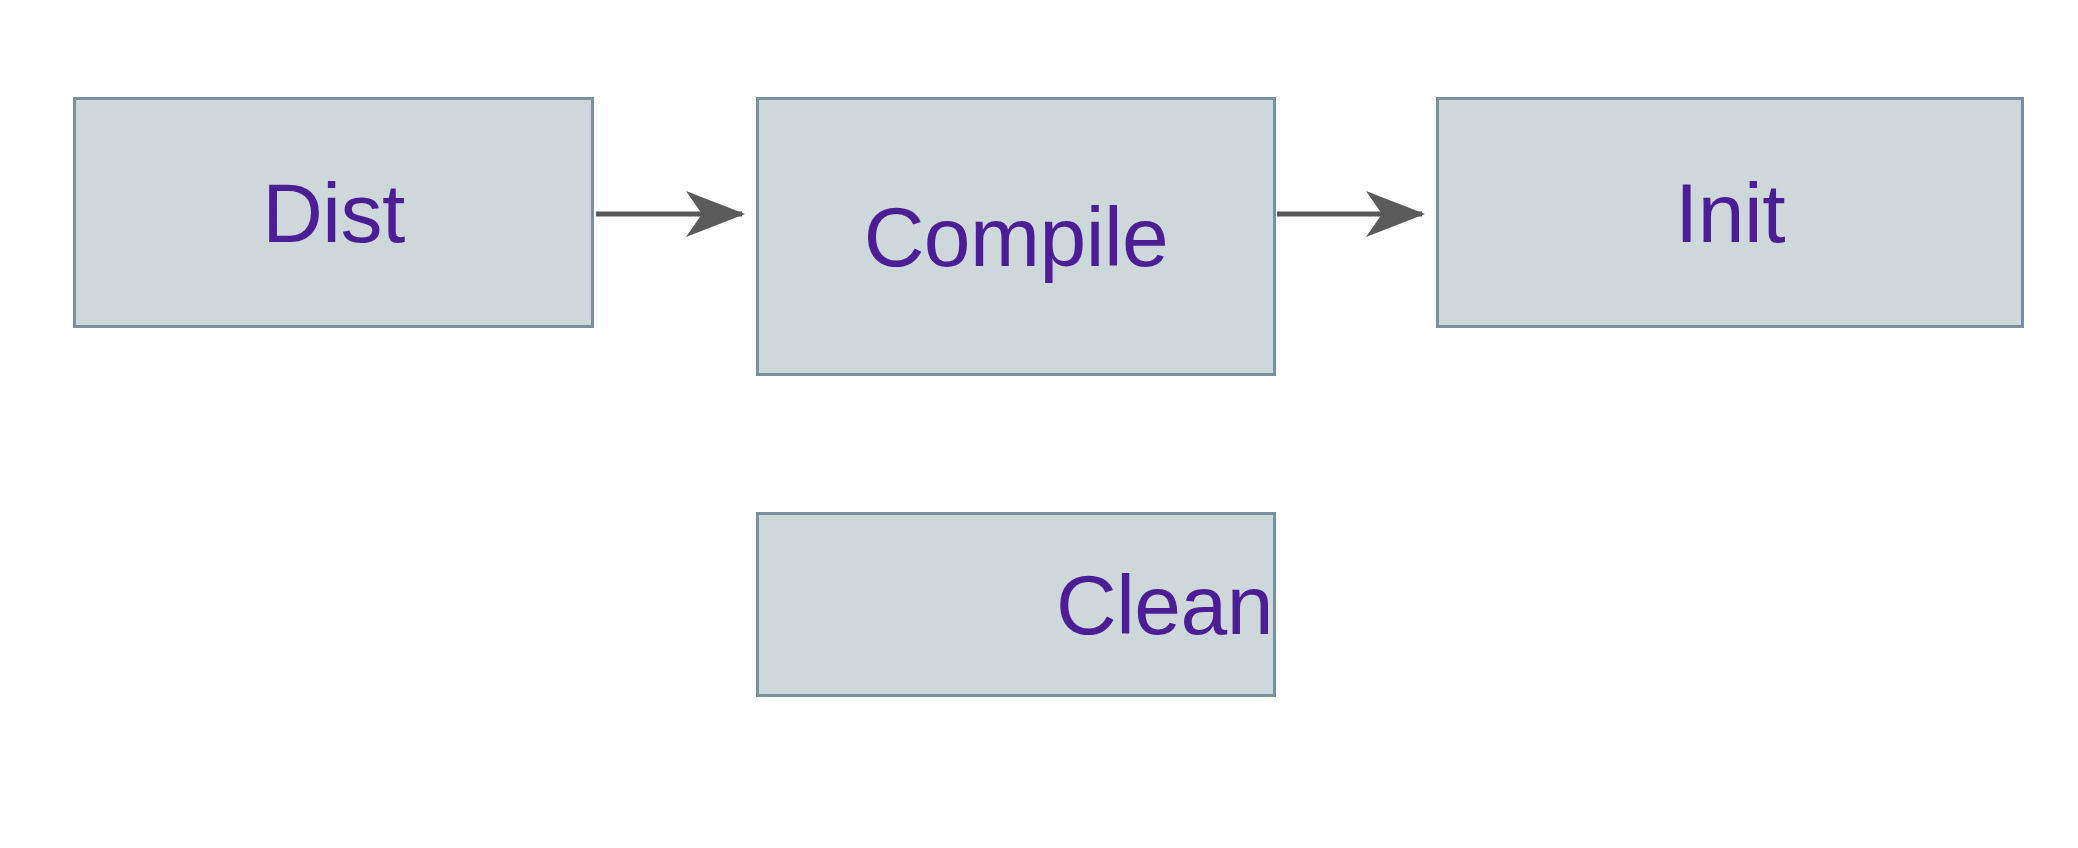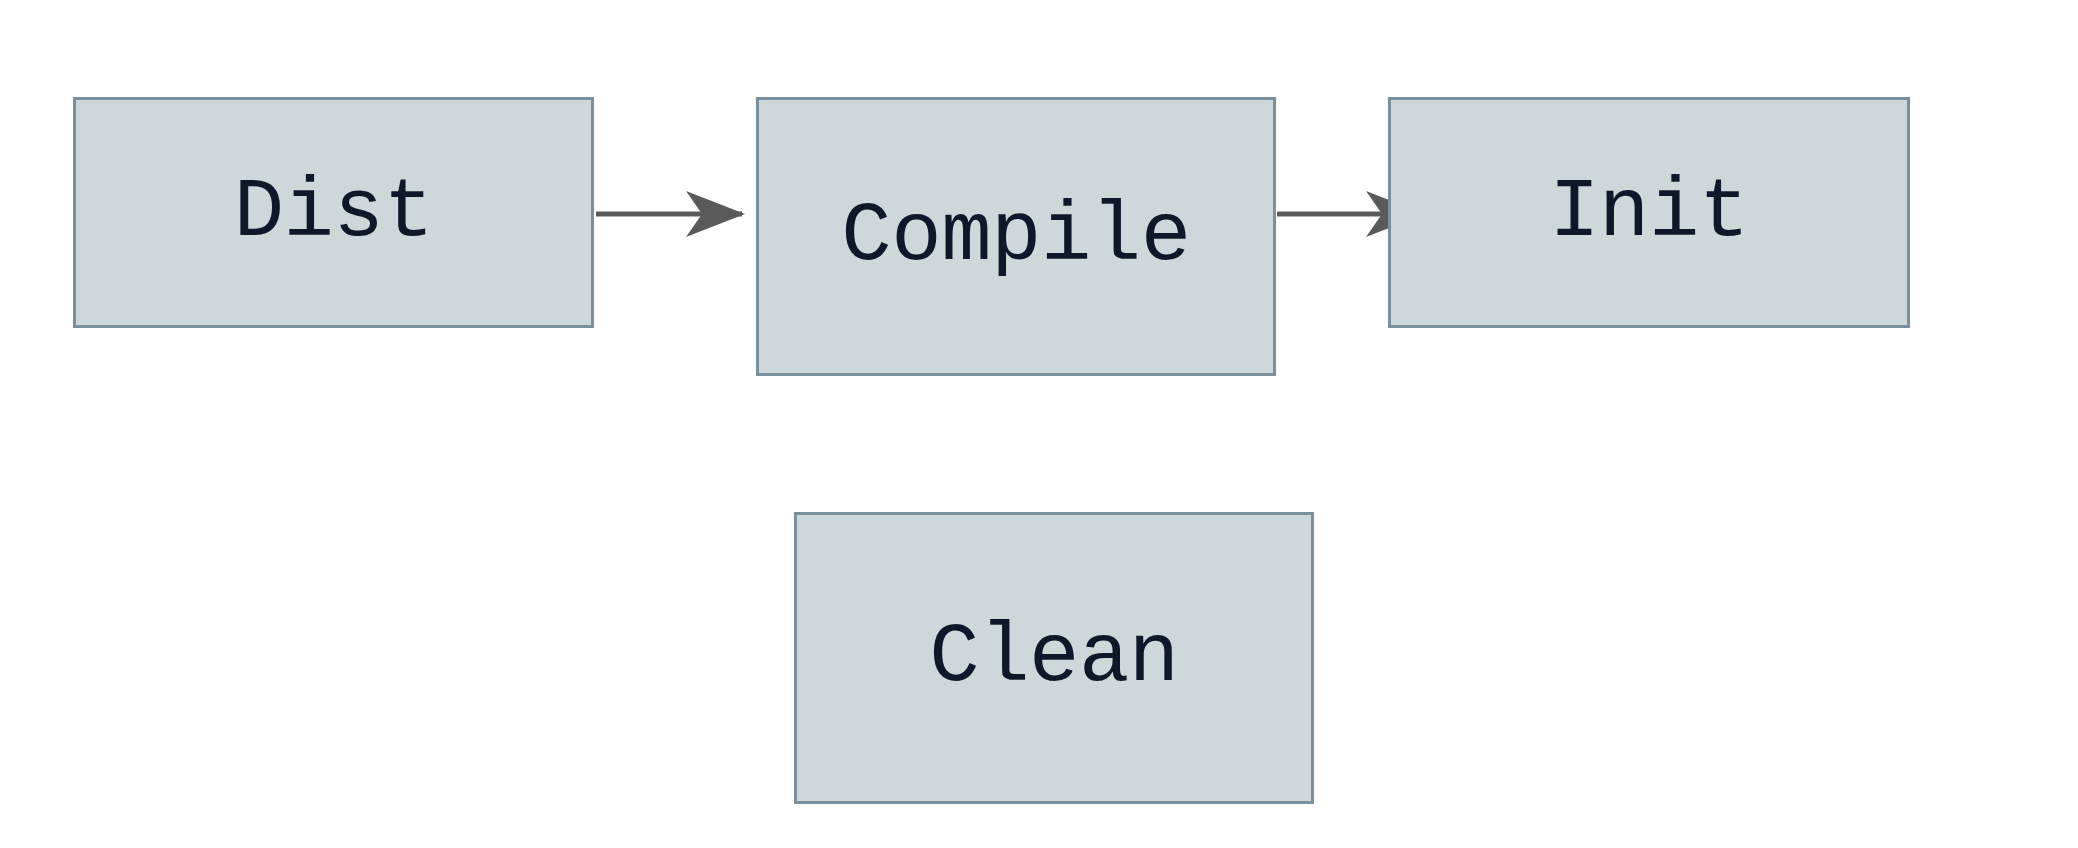--- a/index.html
+++ b/index.html
@@ -29,25 +29,25 @@
   .node {
     position: absolute;
     box-sizing: border-box;
     background: #ced8db;
     border: 3px solid #7a909e;
     display: flex;
     align-items: center;
     justify-content: center;
   }
   .node-label {
-    font-family: Liberation Mono, monospace;
+    font-family: Liberation Sans, sans-serif;
     font-size: 84px;
     font-weight: 300;
     line-height: 1;
-    color: #0f172a;
+    color: #4c1d95;
     letter-spacing: -0.5px;
     white-space: nowrap;
     -webkit-font-smoothing: antialiased;
   }
 </style>
 </head>
 <body>
 
 <div id="canvas">
 
@@ -68,21 +68,21 @@
   </svg>
 
   <div class="node" style="left:73px; top:97px; width:521px; height:231px;">
     <span class="node-label">Dist</span>
   </div>
 
   <div class="node" style="left:756px; top:97px; width:520px; height:279px;">
     <span class="node-label">Compile</span>
   </div>
 
-  <div class="node" style="left:1388px; top:97px; width:522px; height:231px;">
+  <div class="node" style="left:1436px; top:97px; width:588px; height:231px;">
     <span class="node-label">Init</span>
   </div>
 
-  <div class="node" style="left:794px; top:512px; width:520px; height:292px;">
+  <div class="node" style="left:756px; top:512px; width:520px; height:185px;justify-content:flex-end;">
     <span class="node-label">Clean</span>
   </div>
 
 </div>
 
 </body></html>

